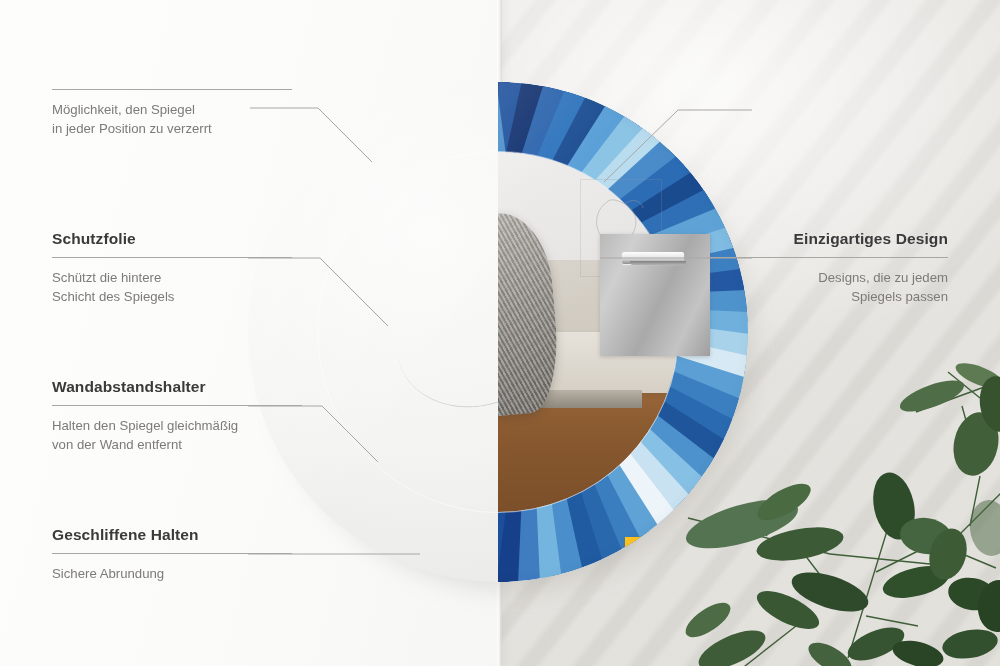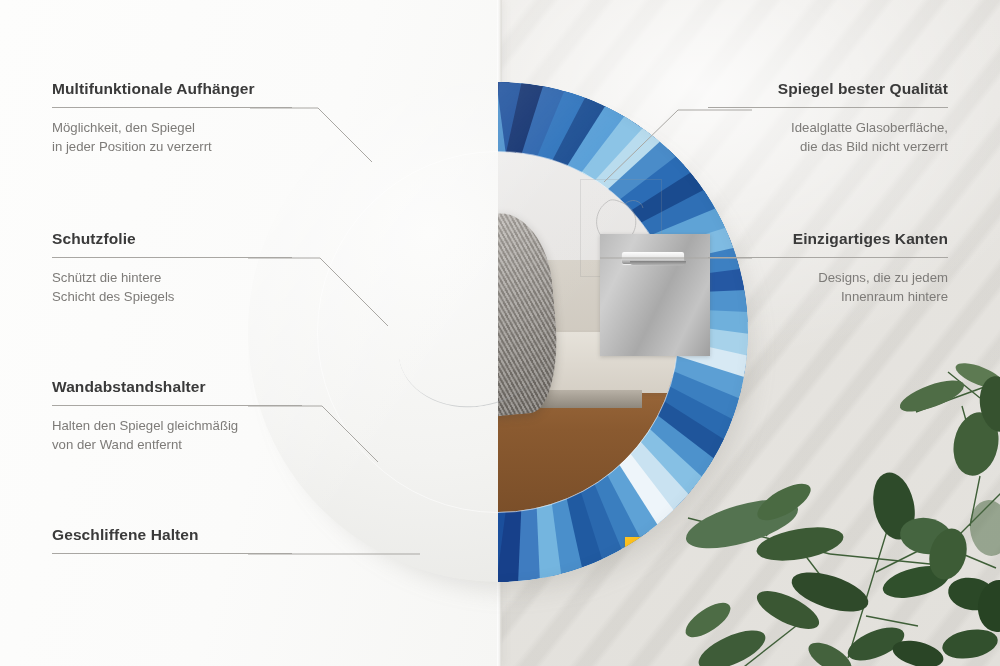--- a/index.html
+++ b/index.html
@@ -530,21 +530,20 @@
       <path d="M250 108 L318 108 L372 162"></path>
       <path d="M248 258 L320 258 L388 326"></path>
       <path d="M248 406 L322 406 L378 462"></path>
       <path d="M248 554 L420 554"></path>
       <path d="M752 110 L678 110 L604 182"></path>
       <path d="M752 258 L600 258"></path>
     </g>
   </svg>
 
   <div class="callout left" style="left:52px; top:80px; width:240px;">
-    <h3>Multifunktionale Aufhänger</h3>
     <div class="rule"></div>
     <p>Möglichkeit, den Spiegel
 in jeder Position zu verzerrt</p>
   </div>
 
   <div class="callout left" style="left:52px; top:378px; width:250px;">
     <h3>Wandabstandshalter</h3>
     <div class="rule"></div>
     <p>Halten den Spiegel gleichmäßig
 von der Wand entfernt</p>
@@ -553,29 +552,24 @@
   <div class="callout left" style="left:52px; top:230px; width:240px;">
     <h3>Schutzfolie</h3>
     <div class="rule"></div>
     <p>Schützt die hintere
 Schicht des Spiegels</p>
   </div>
 
   <div class="callout left" style="left:52px; top:526px; width:240px;">
     <h3>Geschliffene Halten</h3>
     <div class="rule"></div>
+    <p>Sichere Abrundung</p>
   </div>
 
-  <div class="callout right" style="left:708px; top:80px; width:240px;">
-    <h3>Spiegel bester Qualität</h3>
-    <div class="rule"></div>
-    <p>Idealglatte Glasoberfläche,
-die das Bild nicht verzerrt</p>
-  </div>
 
   <div class="callout right" style="left:708px; top:230px; width:240px;">
-    <h3>Einzigartiges Kanten</h3>
+    <h3>Einzigartiges Design</h3>
     <div class="rule"></div>
     <p>Designs, die zu jedem
-Innenraum hintere</p>
+Spiegels passen</p>
   </div>
 
 </div>
 
 </body></html>

